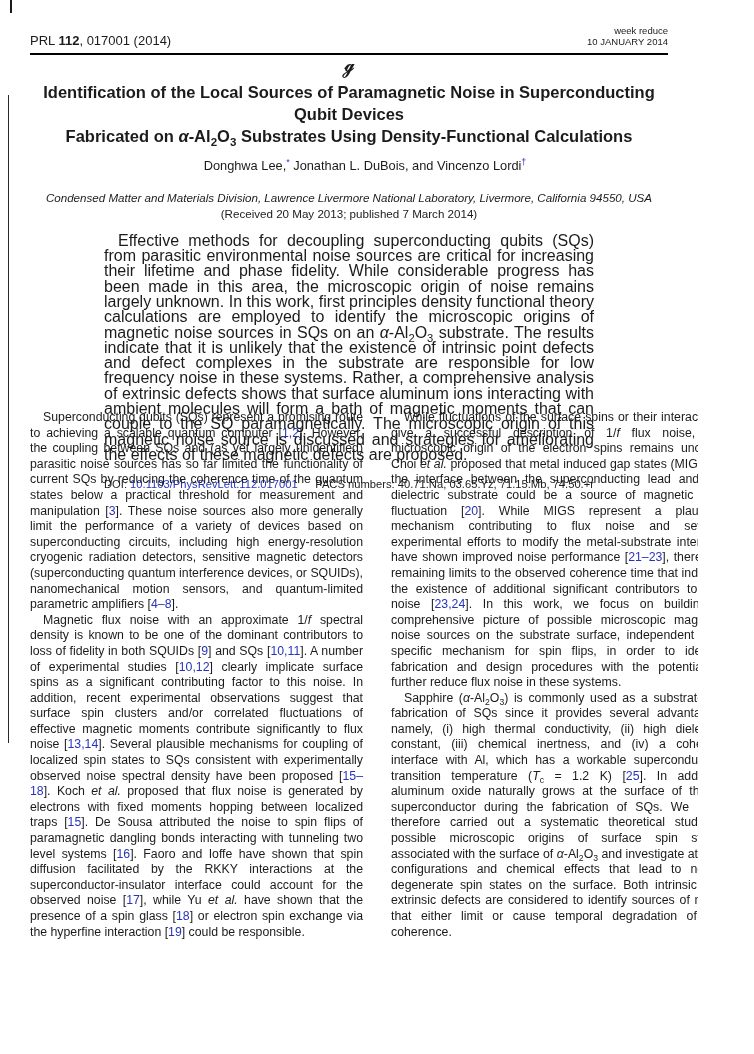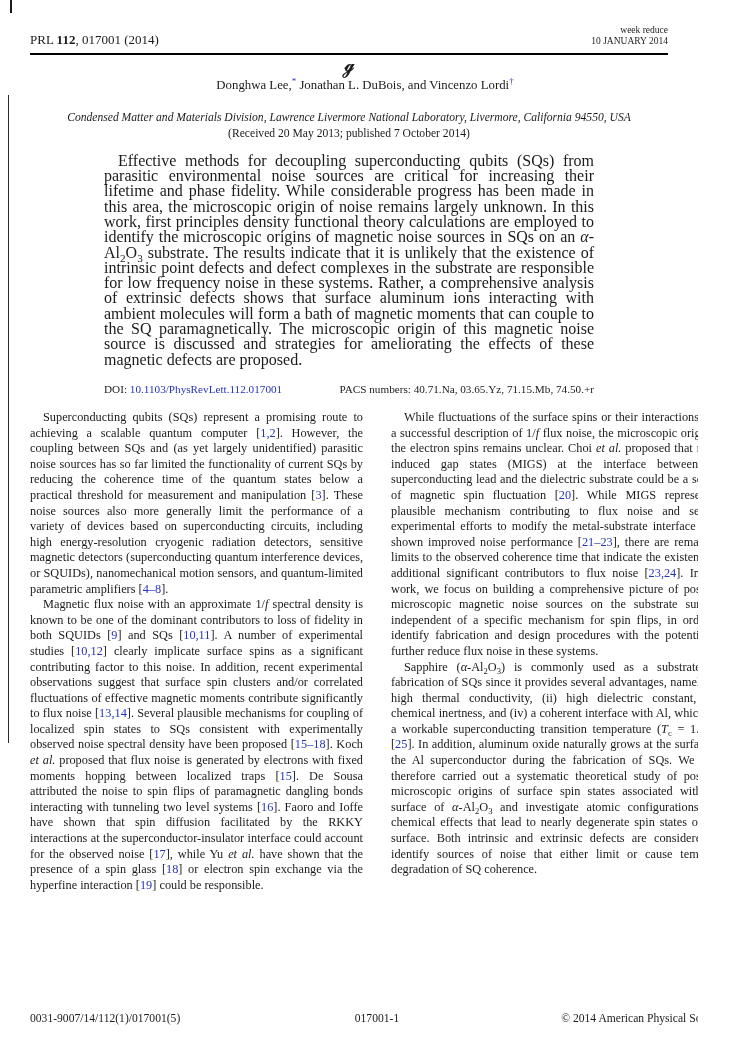--- a/index.html
+++ b/index.html
@@ -1,41 +1,41 @@
 <!DOCTYPE html>
 <html><head>
 <meta charset="utf-8">
 <style>
   html,body{margin:0;padding:0;background:#fff;}
   .page{
     position:relative;
     width:698px;height:1054px;
     background:#fff;
     color:#1b1b1b;
-    font-family:Liberation Serif, serif;
+    font-family:Liberation Sans, sans-serif;
     overflow:hidden;
   }
   
   .edge-tick{position:absolute;left:10px;top:0;width:2px;height:13px;background:#1b1b1b;}
   .edge-line{position:absolute;left:8px;top:95px;width:1px;height:648px;background:#2a2a2a;}
 
   .header{
     display:flex;justify-content:space-between;align-items:flex-end;
     margin:25px 30px 0 30px;
   }
   .header-left{font-size:13px;}
   .header-center{font-size:13.5px;letter-spacing:4px;word-spacing:9px;padding-left:10px;}
   .header-right{font-size:9.5px;text-align:right;line-height:1.2;}
   .rule{margin:5px 30px 0 30px;border-top:2px solid #000;}
   .ornament{text-align:center;font-size:17px;font-weight:bold;margin-top:2px;line-height:1;}
   .title{
     text-align:center;font-weight:bold;font-size:16.5px;line-height:22px;
     margin:7px 35px 0 35px;
   }
-  .authors{text-align:center;font-size:12.8px;margin-top:4px;padding-left:32px;}
+  .authors{text-align:center;font-size:12.8px;margin-top:11px;padding-left:32px;}
   .affiliation{text-align:center;font-style:italic;font-size:11.6px;margin-top:18px;}
   .received{text-align:center;font-size:11.6px;margin-top:3px;}
   .abstract{
     margin:13px 104px 4px 104px;
     font-size:16px;line-height:15.3px;text-align:justify;
     text-indent:14px;
   }
   .doi-row{
     display:flex;justify-content:space-between;
     margin:16px 104px 0 104px;
@@ -71,44 +71,43 @@
     <div class="header-right">
       <div>week reduce</div>
       <div>10 JANUARY 2014</div>
     </div>
   </div>
 
   <div class="rule"></div>
 
   <div class="ornament">ℊ</div>
 
+  <h1 class="title" style="margin-block:7px 0;">
+    <span>Identification of the Local Sources of Paramagnetic Noise in Superconducting Qubit Devices</span><br>
+    <span>Fabricated on <i>α</i>-Al<sub>2</sub>O<sub>3</sub> Substrates Using Density-Functional Calculations</span>
+  </h1>
 
   <div class="authors">Donghwa Lee,<span class="link"><sup>*</sup></span> Jonathan L. DuBois, and Vincenzo Lordi<span class="link"><sup>†</sup></span></div>
 
   <div class="affiliation">Condensed Matter and Materials Division, Lawrence Livermore National Laboratory, Livermore, California 94550, USA</div>
 
-  <div class="received">(Received 20 May 2013; published 7 October 2014)</div>
+  <div class="received">(Received 20 May 2013; published 7 March 2014)</div>
 
   <div class="abstract">Effective methods for decoupling superconducting qubits (SQs) from parasitic environmental noise sources are critical for increasing their lifetime and phase fidelity. While considerable progress has been made in this area, the microscopic origin of noise remains largely unknown. In this work, first principles density functional theory calculations are employed to identify the microscopic origins of magnetic noise sources in SQs on an <i>α</i>-Al<sub>2</sub>O<sub>3</sub> substrate. The results indicate that it is unlikely that the existence of intrinsic point defects and defect complexes in the substrate are responsible for low frequency noise in these systems. Rather, a comprehensive analysis of extrinsic defects shows that surface aluminum ions interacting with ambient molecules will form a bath of magnetic moments that can couple to the SQ paramagnetically. The microscopic origin of this magnetic noise source is discussed and strategies for ameliorating the effects of these magnetic defects are proposed.</div>
 
   <div class="doi-row">
     <span>DOI: <span class="link">10.1103/PhysRevLett.112.017001</span></span>
     <span>PACS numbers: 40.71.Na, 03.65.Yz, 71.15.Mb, 74.50.+r</span>
   </div>
 
   <div class="columns">
     <div class="col">
       <p>Superconducting qubits (SQs) represent a promising route to achieving a scalable quantum computer [<span class="link">1,2</span>]. However, the coupling between SQs and (as yet largely unidentified) parasitic noise sources has so far limited the functionality of current SQs by reducing the coherence time of the quantum states below a practical threshold for measurement and manipulation [<span class="link">3</span>]. These noise sources also more generally limit the performance of a variety of devices based on superconducting circuits, including high energy-resolution cryogenic radiation detectors, sensitive magnetic detectors (superconducting quantum interference devices, or SQUIDs), nanomechanical motion sensors, and quantum-limited parametric amplifiers [<span class="link">4–8</span>].</p>
       <p>Magnetic flux noise with an approximate 1/<i>f</i> spectral density is known to be one of the dominant contributors to loss of fidelity in both SQUIDs [<span class="link">9</span>] and SQs [<span class="link">10,11</span>]. A number of experimental studies [<span class="link">10,12</span>] clearly implicate surface spins as a significant contributing factor to this noise. In addition, recent experimental observations suggest that surface spin clusters and/or correlated fluctuations of effective magnetic moments contribute significantly to flux noise [<span class="link">13,14</span>]. Several plausible mechanisms for coupling of localized spin states to SQs consistent with experimentally observed noise spectral density have been proposed [<span class="link">15–18</span>]. Koch <i>et al.</i> proposed that flux noise is generated by electrons with fixed moments hopping between localized traps [<span class="link">15</span>]. De Sousa attributed the noise to spin flips of paramagnetic dangling bonds interacting with tunneling two level systems [<span class="link">16</span>]. Faoro and Ioffe have shown that spin diffusion facilitated by the RKKY interactions at the superconductor-insulator interface could account for the observed noise [<span class="link">17</span>], while Yu <i>et al.</i> have shown that the presence of a spin glass [<span class="link">18</span>] or electron spin exchange via the hyperfine interaction [<span class="link">19</span>] could be responsible.</p>
     </div>
     <div class="col">
       <p>While fluctuations of the surface spins or their interactions give a successful description of 1/<i>f</i> flux noise, the microscopic origin of the electron spins remains unclear. Choi <i>et al.</i> proposed that metal induced gap states (MIGS) at the interface between the superconducting lead and the dielectric substrate could be a source of magnetic spin fluctuation [<span class="link">20</span>]. While MIGS represent a plausible mechanism contributing to flux noise and several experimental efforts to modify the metal-substrate interface have shown improved noise performance [<span class="link">21–23</span>], there are remaining limits to the observed coherence time that indicate the existence of additional significant contributors to flux noise [<span class="link">23,24</span>]. In this work, we focus on building a comprehensive picture of possible microscopic magnetic noise sources on the substrate surface, independent of a specific mechanism for spin flips, in order to identify fabrication and design procedures with the potential to further reduce flux noise in these systems.</p>
       <p>Sapphire (<i>α</i>-Al<sub>2</sub>O<sub>3</sub>) is commonly used as a substrate for fabrication of SQs since it provides several advantages, namely, (i) high thermal conductivity, (ii) high dielectric constant, (iii) chemical inertness, and (iv) a coherent interface with Al, which has a workable superconducting transition temperature (<i>T</i><sub>c</sub> = 1.2 K) [<span class="link">25</span>]. In addition, aluminum oxide naturally grows at the surface of the Al superconductor during the fabrication of SQs. We have therefore carried out a systematic theoretical study of possible microscopic origins of surface spin states associated with the surface of <i>α</i>-Al<sub>2</sub>O<sub>3</sub> and investigate atomic configurations and chemical effects that lead to nearly degenerate spin states on the surface. Both intrinsic and extrinsic defects are considered to identify sources of noise that either limit or cause temporal degradation of SQ coherence.</p>
     </div>
   </div>
 
-  <div class="footer">
-    <span class="left">0031-9007/14/112(1)/017001(5)</span>
-    <span class="center">017001-1</span>
-    <span class="right">© 2014 American Physical Society</span>
-  </div>
 
 </div>
 
 </body></html>

